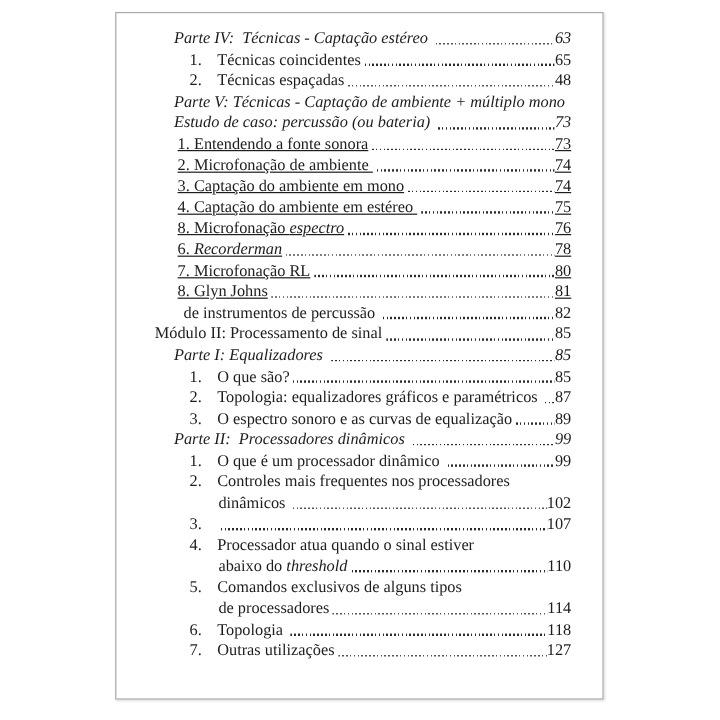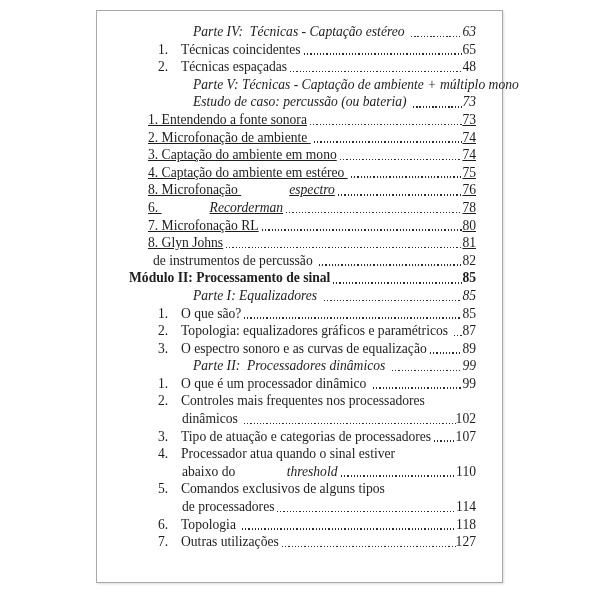--- a/index.html
+++ b/index.html
@@ -32,23 +32,23 @@
   }
   .row {
     display: flex;
     align-items: baseline;
     line-height: 17.6px;
     font-size: 13.6px;
     white-space: pre;
   }
   .row .text { white-space: pre; }
   .row .num { flex: 0 0 23px; white-space: pre; }
-  .it { font-style: italic; margin-left: 48px; }
+  .it { font-style: italic; }
   
-  .k-modulo   { padding-left: 32px; font-weight: bold; }
+  .k-modulo   { padding-left: 32px; font-weight: normal; }
   .k-parte    { padding-left: 48px; font-style: italic; }
   .k-flat     { padding-left: 51px; text-decoration: underline; }
   .k-flatcont { padding-left: 56px; }
   .k-tab      { padding-left: 61px; }
   .k-tabcont  { padding-left: 85px; }
   .leader {
     flex: 1 1 auto;
     align-self: flex-end;
     height: 1.6px;
     margin: 0 0 3.4px 3px;
@@ -81,21 +81,21 @@
         <div class="row k-flatcont"><span class="text"><span>de instrumentos de percussão </span></span><span class="leader"></span><span class="pg">82</span></div>
         <div class="row k-modulo"><span class="text"><span>Módulo II: Processamento de sinal</span></span><span class="leader"></span><span class="pg">85</span></div>
         <div class="row k-parte"><span class="text"><span class="it">Parte I: Equalizadores </span></span><span class="leader"></span><span class="pg">85</span></div>
         <div class="row k-tab"><span class="num">1.</span><span class="text"><span>O que são?</span></span><span class="leader"></span><span class="pg">85</span></div>
         <div class="row k-tab"><span class="num">2.</span><span class="text"><span>Topologia: equalizadores gráficos e paramétricos </span></span><span class="leader"></span><span class="pg">87</span></div>
         <div class="row k-tab"><span class="num">3.</span><span class="text"><span>O espectro sonoro e as curvas de equalização</span></span><span class="leader"></span><span class="pg">89</span></div>
         <div class="row k-parte"><span class="text"><span class="it">Parte II:  Processadores dinâmicos </span></span><span class="leader"></span><span class="pg">99</span></div>
         <div class="row k-tab"><span class="num">1.</span><span class="text"><span>O que é um processador dinâmico </span></span><span class="leader"></span><span class="pg">99</span></div>
         <div class="row k-tab"><span class="num">2.</span><span class="text"><span>Controles mais frequentes nos processadores</span></span></div>
         <div class="row k-tabcont"><span class="text"><span>dinâmicos </span></span><span class="leader"></span><span class="pg">102</span></div>
-        <div class="row k-tab"><span class="num">3.</span><span class="text"><span>Tipo de atuação e categorias de processadores</span></span><span class="leader"></span><span class="pg">107</span></div>
+        <div class="row k-tab"><span class="num">3.</span><span class="leader"></span><span class="pg">107</span></div>
         <div class="row k-tab"><span class="num">4.</span><span class="text"><span>Processador atua quando o sinal estiver</span></span></div>
         <div class="row k-tabcont"><span class="text"><span>abaixo do </span><span class="it">threshold</span></span><span class="leader"></span><span class="pg">110</span></div>
         <div class="row k-tab"><span class="num">5.</span><span class="text"><span>Comandos exclusivos de alguns tipos</span></span></div>
         <div class="row k-tabcont"><span class="text"><span>de processadores</span></span><span class="leader"></span><span class="pg">114</span></div>
         <div class="row k-tab"><span class="num">6.</span><span class="text"><span>Topologia </span></span><span class="leader"></span><span class="pg">118</span></div>
         <div class="row k-tab"><span class="num">7.</span><span class="text"><span>Outras utilizações</span></span><span class="leader"></span><span class="pg">127</span></div>
       </div>
   </div>
 </div>
 

